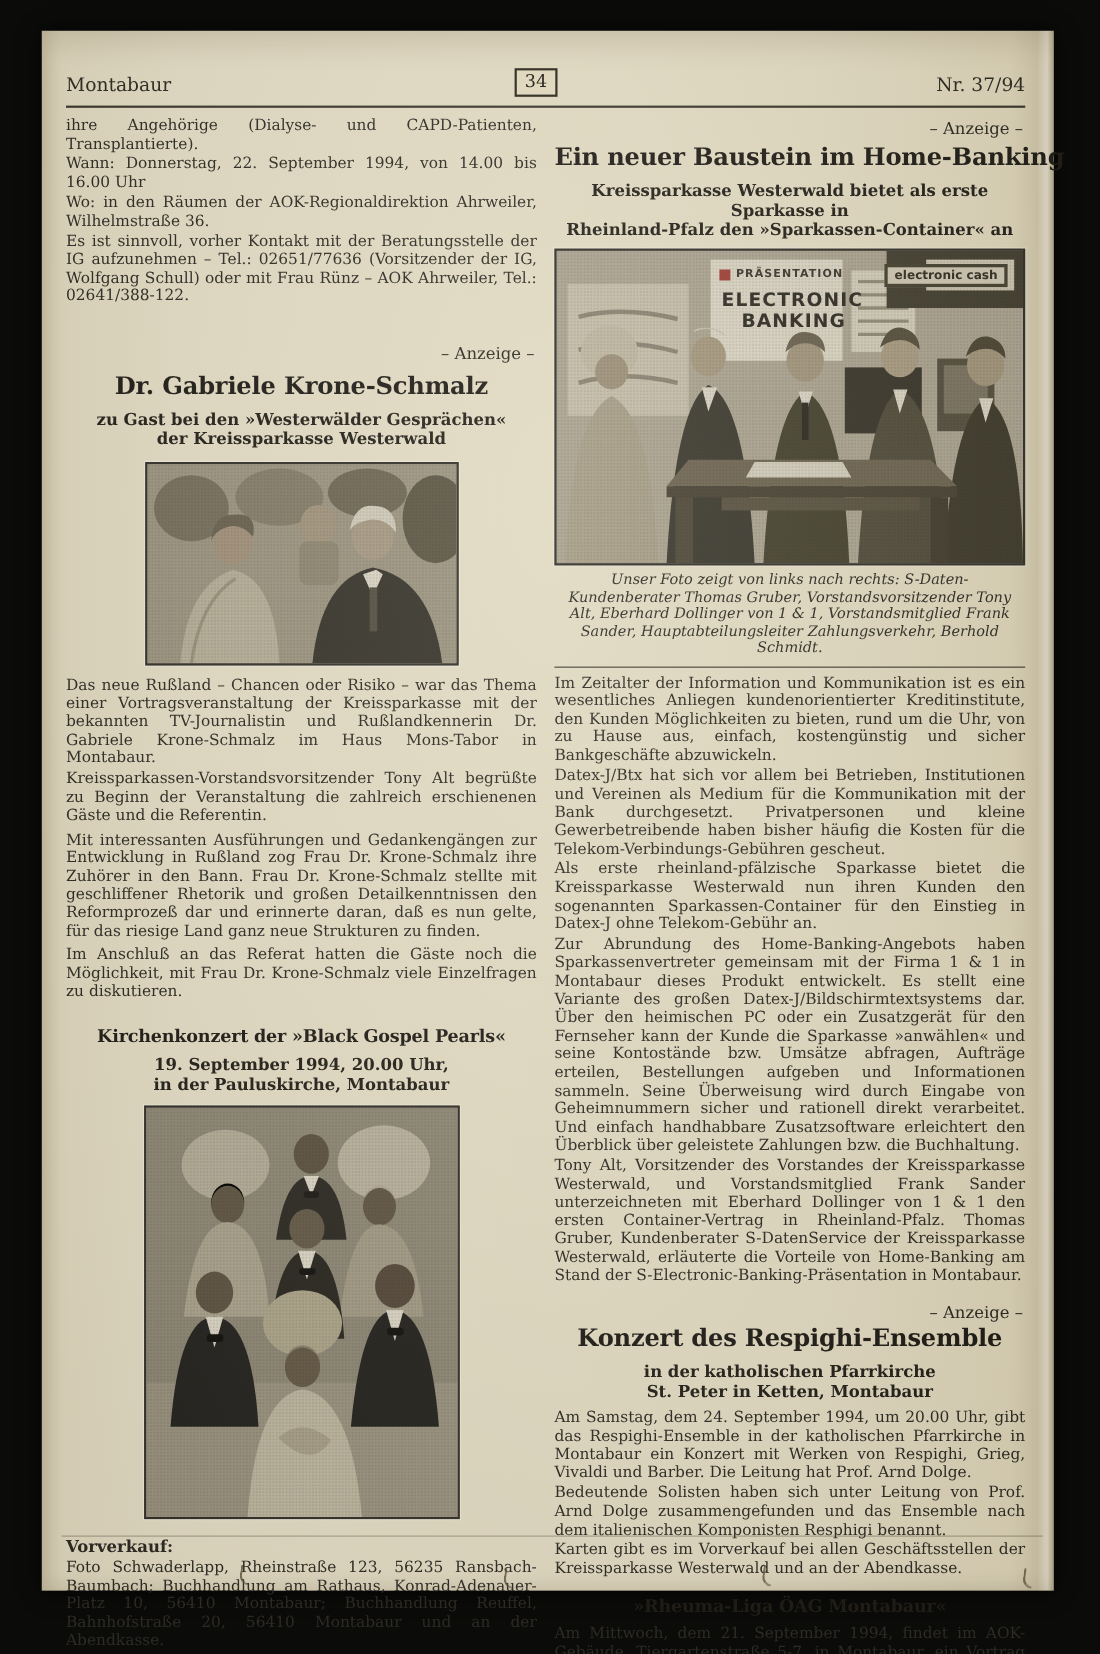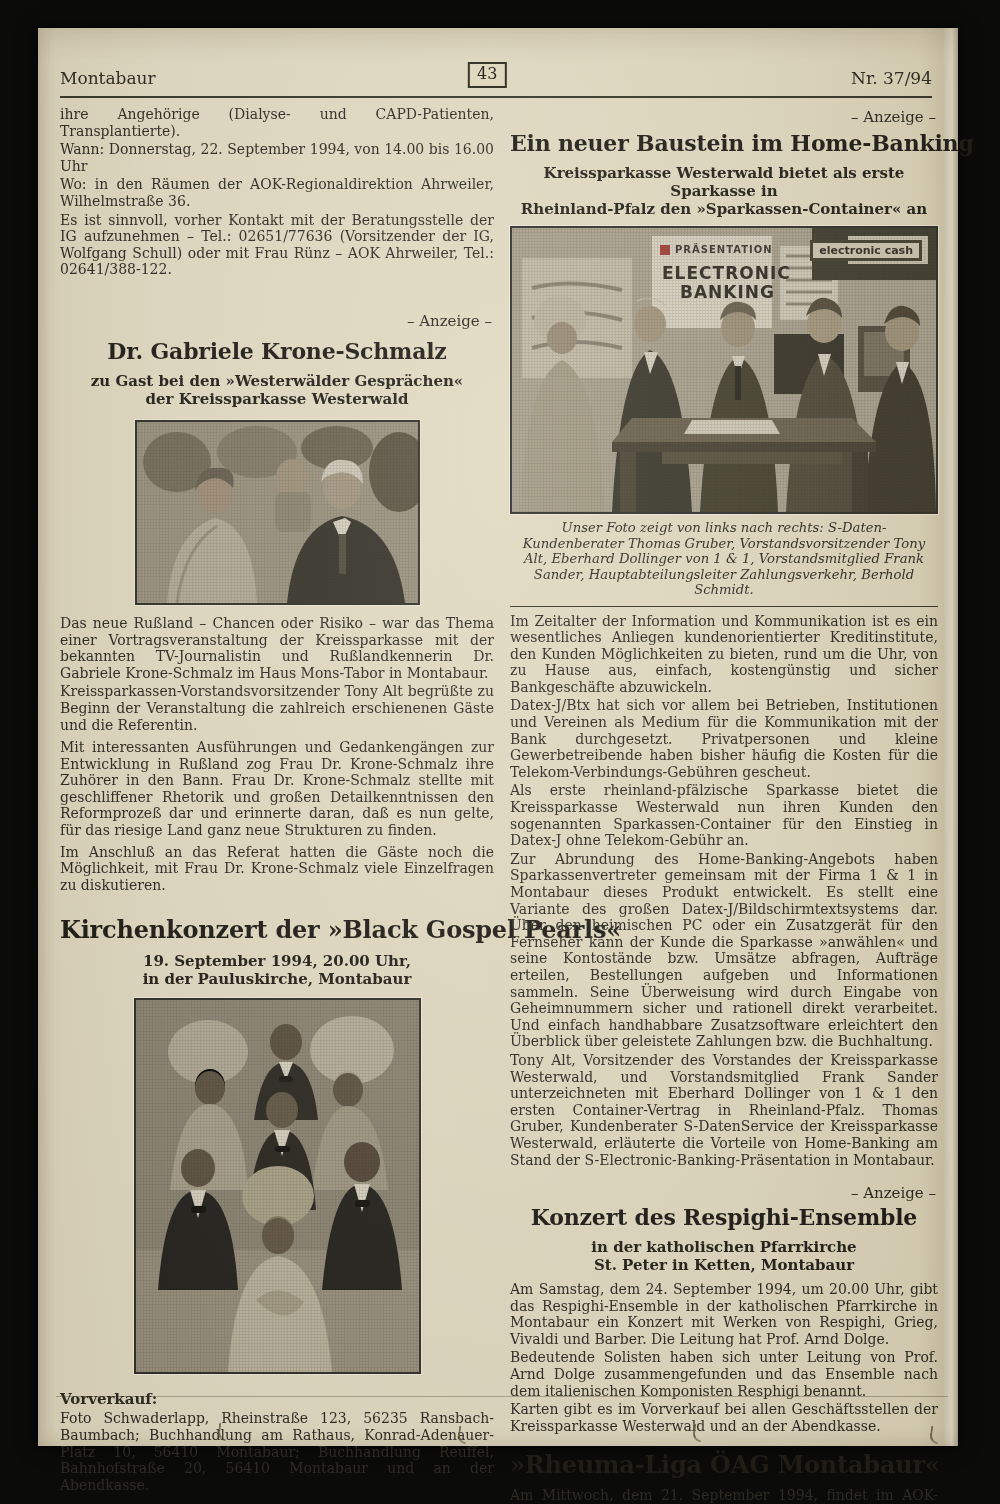--- a/index.html
+++ b/index.html
@@ -20,21 +20,21 @@
   .hdr .pagebox{position:absolute;left:49%;top:-6px;transform:translateX(-50%);
        background:#e0d8bf;border:2px solid #38352a;padding:0 7px 3px 7px;font-size:16px;z-index:2;}
 
   .columns{display:flex;gap:16px;margin-top:8px;}
   .col{width:428px;}
   .colL{width:434px;}
 
   p.body{font-size:14px;line-height:16.6px;text-align:justify;margin:0 0 2px 0;}
   .anzeige{text-align:right;font-size:15px;margin:8px 2px 2px 0;color:#2c2920;}
   h1.head{font-size:22px;text-align:center;margin:8px 0 8px 0;color:#201d17;letter-spacing:-.2px;white-space:nowrap;}
-  h1.head.sm{font-size:24px;}
+  h1.head.sm{font-size:16px;}
   .subhead{font-weight:bold;text-align:center;font-size:15px;line-height:18px;color:#24211a;}
 
   
   .photo{position:relative;border:2px solid #33302a;background:#a79f8b;overflow:hidden;
          box-shadow:0 0 0 1px rgba(255,255,255,.35);}
   .photo svg{position:absolute;inset:0;width:100%;height:100%;}
   .photo .dots{position:absolute;inset:0;pointer-events:none;opacity:.5;
         background-image:radial-gradient(rgba(40,35,25,.22) 1px, transparent 1.2px);
         background-size:3px 3px;}
   .ph1{width:281px;height:181px;margin:12px auto 10px auto;}
@@ -64,21 +64,21 @@
           border-bottom:2px solid rgba(95,84,58,.55);border-radius:0 0 0 9px;transform:rotate(8deg);}
 </style>
 </head>
 <body>
 
 <div class="paper">
   <div class="inner">
 
     <div class="hdr">
       <span>Montabaur</span>
-      <span class="pagebox">43</span>
+      <span class="pagebox">34</span>
       <span>Nr. 37/94</span>
     </div>
 
     <div class="columns">
 
       <div class="col colL">
         <p class="body">ihre Angehörige (Dialyse- und CAPD-Patienten, Transplantierte).</p>
         <p class="body">Wann: Donnerstag, 22. September 1994, von 14.00 bis 16.00 Uhr</p>
         <p class="body">Wo: in den Räumen der AOK-Regionaldirektion Ahrweiler, Wilhelmstraße 36.</p>
         <p class="body">Es ist sinnvoll, vorher Kontakt mit der Beratungsstelle der IG aufzunehmen – Tel.: 02651/77636 (Vorsitzender der IG, Wolfgang Schull) oder mit Frau Rünz – AOK Ahrweiler, Tel.: 02641/388-122.</p>

